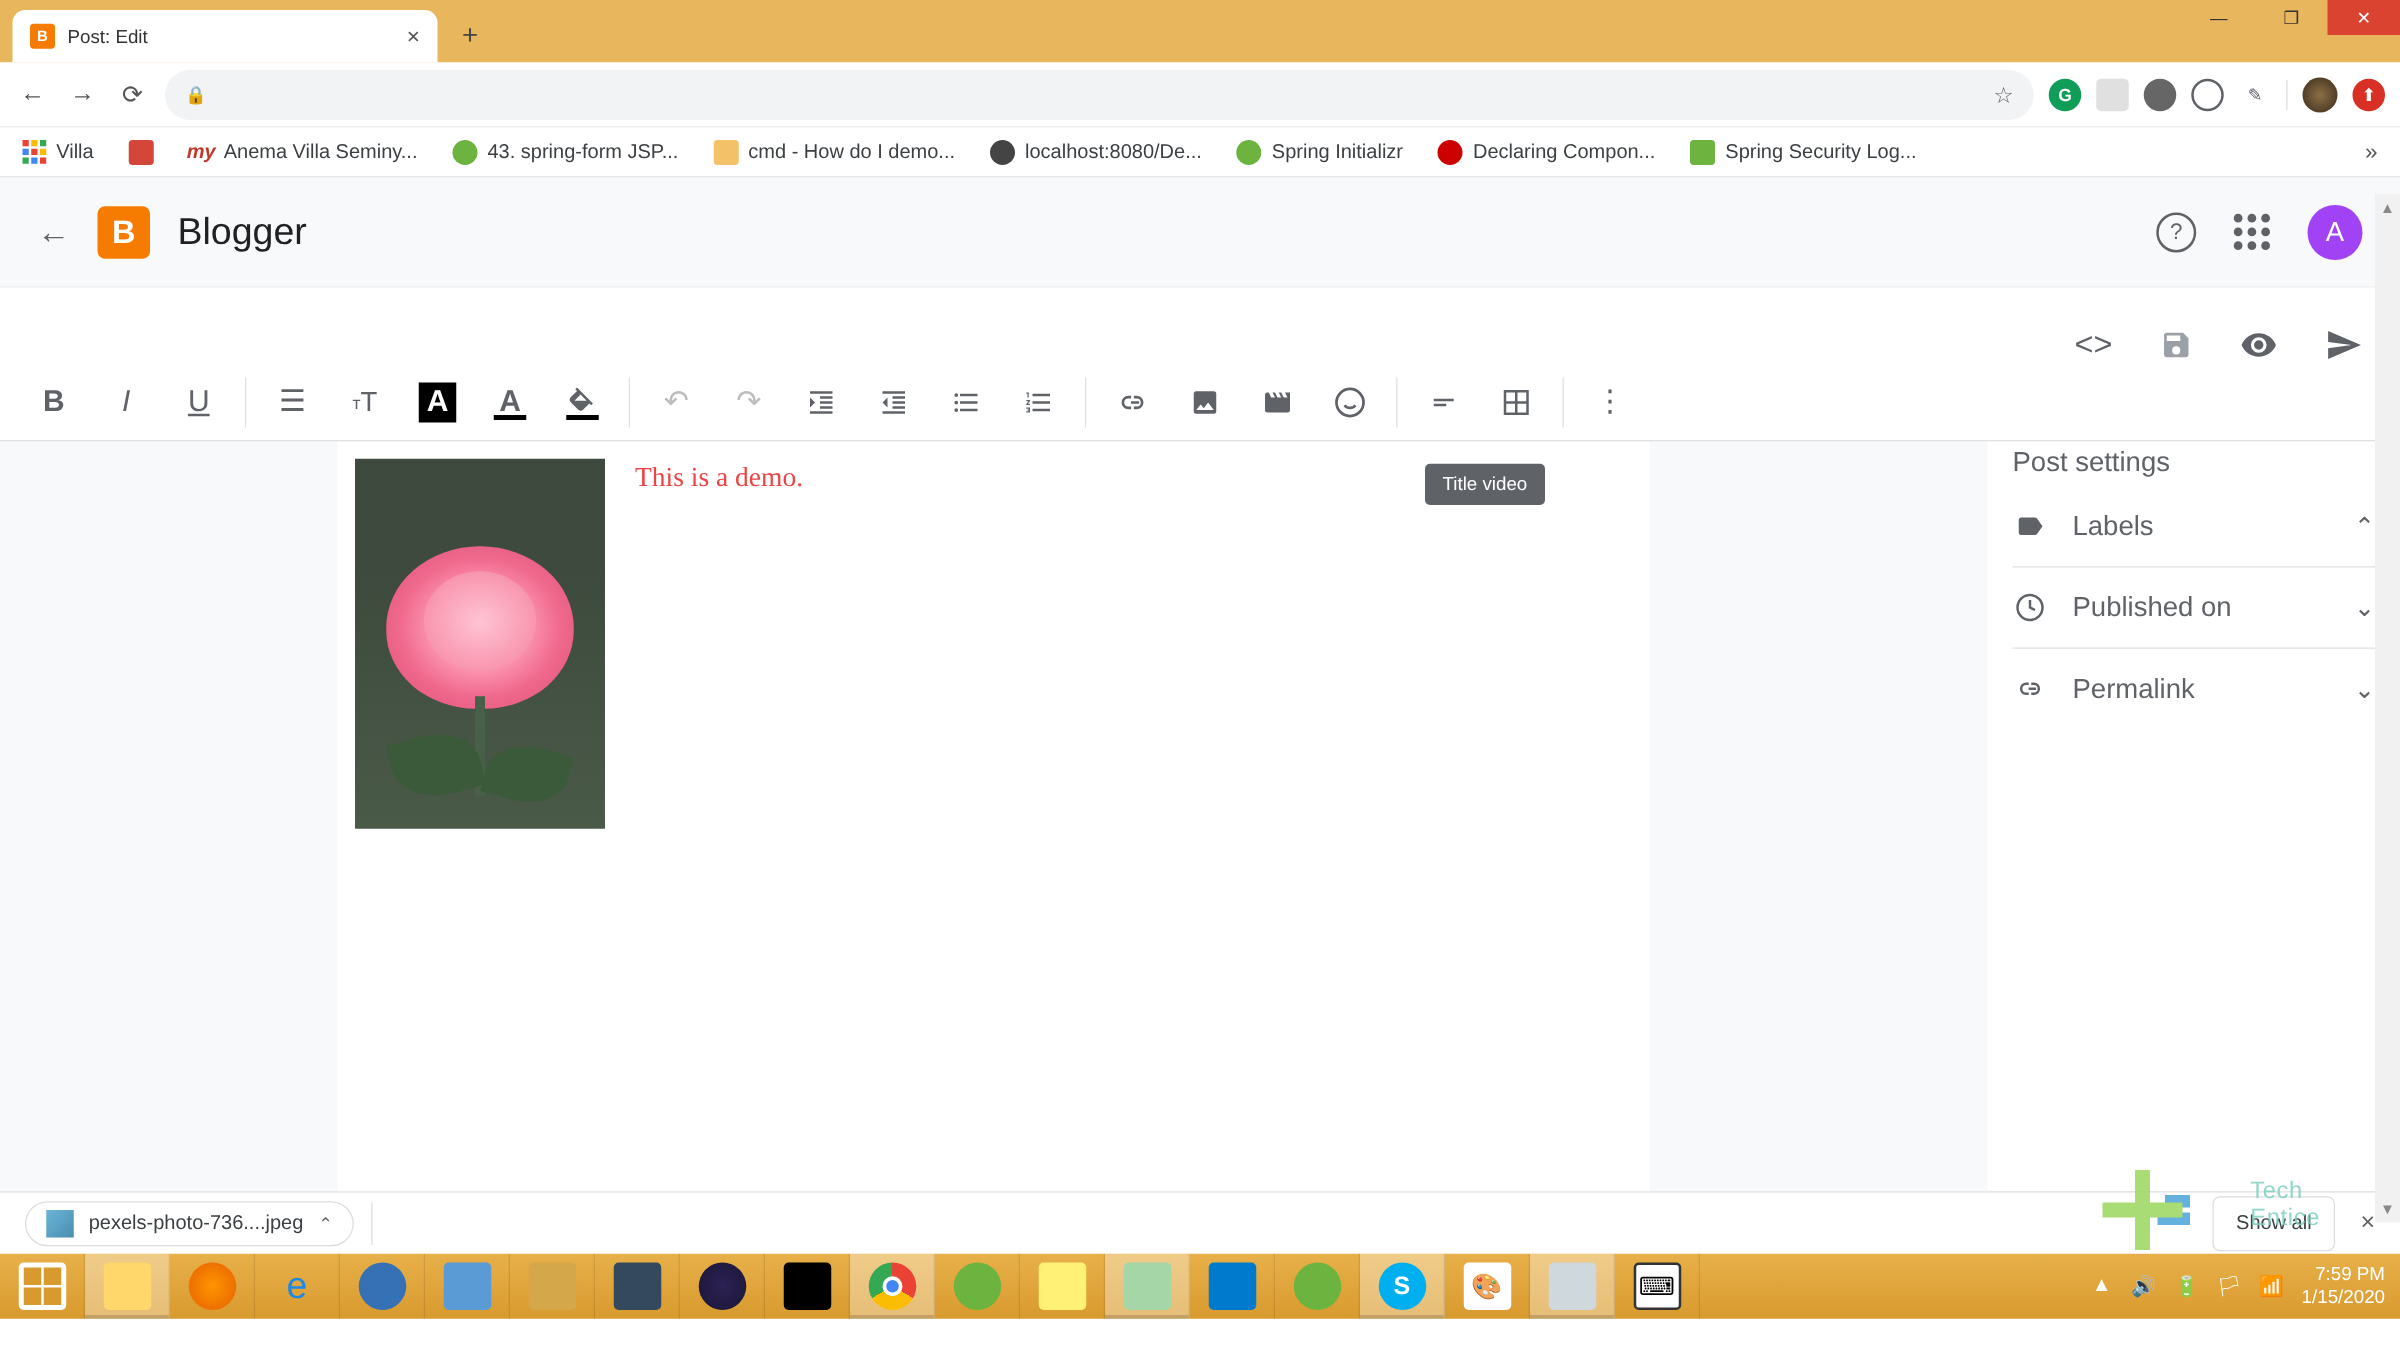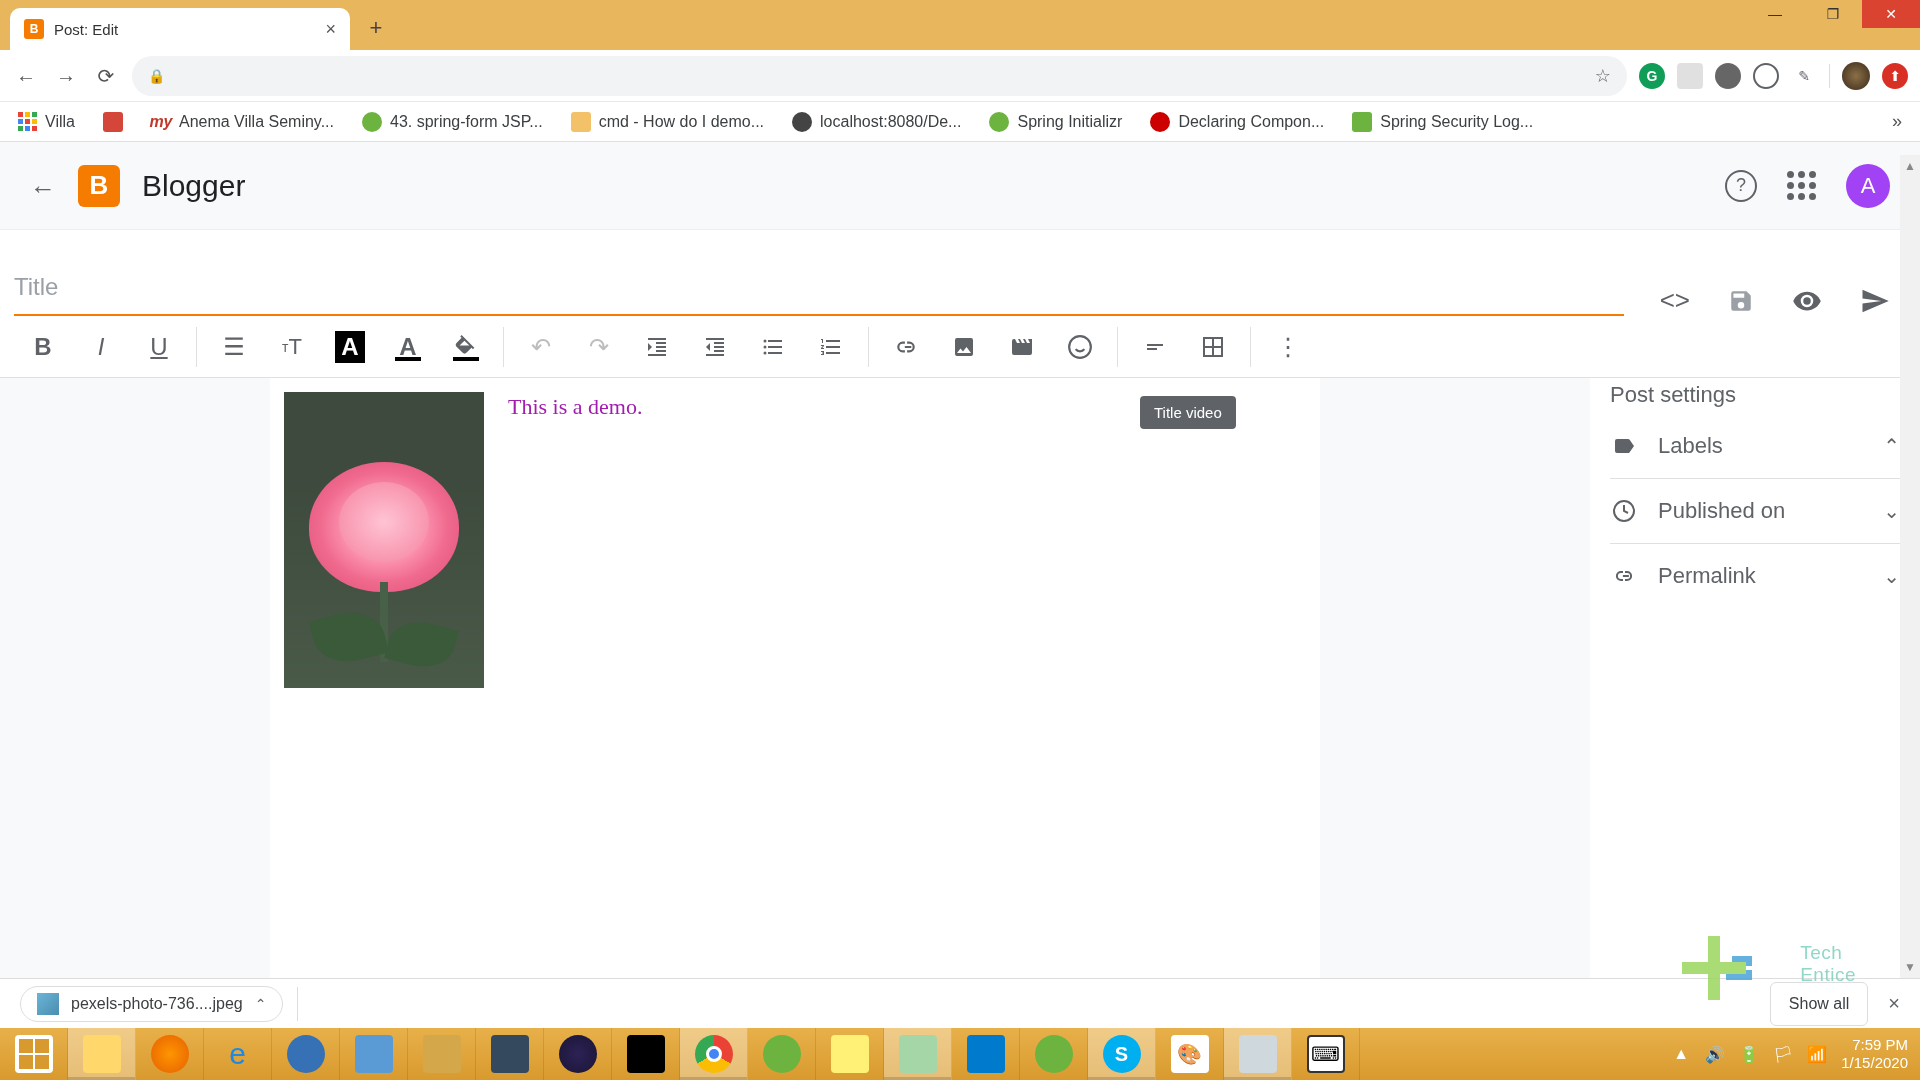--- a/index.html
+++ b/index.html
@@ -72,21 +72,21 @@
 .editor-wrap { display:flex; height: calc(100% - 50px - 52px - 40px - 88px - 86px - 62px - 50px - 52px); }
 .canvas-outer { flex:1; background:#f8f9fa; display:flex; justify-content:center; padding-top:0; overflow:hidden; }
 .canvas { width:1050px; background:#fff; padding:14px; }
 .content-row { display:flex; gap:24px; align-items:flex-start; }
 .rose-img { width:200px; height:296px; background: linear-gradient(180deg, #3d4a3d 0%, #3d4a3d 30%, #4a5a48 100%); position:relative; overflow:hidden; }
 .rose { position:absolute; top:70px; left:50%; transform:translateX(-50%); width:150px; height:130px; background: radial-gradient(ellipse at center, #ffd4e0 0%, #ff9eb8 30%, #f06a8e 60%, #d94a72 100%); border-radius:50% 50% 48% 48%; }
 .rose::before { content:''; position:absolute; top:20px; left:30px; width:90px; height:80px; background: radial-gradient(ellipse, #ffc4d4, #f5819e); border-radius:50%; }
 .stem { position:absolute; top:190px; left:50%; transform:translateX(-50%); width:8px; height:80px; background:#486048; }
 .leaf1 { position:absolute; top:220px; left:30px; width:70px; height:50px; background:#3a5a3a; border-radius:0 60% 0 60%; transform:rotate(-15deg); }
 .leaf2 { position:absolute; top:230px; right:30px; width:65px; height:45px; background:#3a5a3a; border-radius:60% 0 60% 0; transform:rotate(15deg); }
-.demo-text { font-family: 'Times New Roman', serif; font-size:22px; color:#a21caf; padding-top:2px; }
+.demo-text { font-family: 'Times New Roman', serif; font-size:22px; color:#ef4444; padding-top:2px; }
 
 
 .sidebar { width:330px; padding:0 20px; border-left:0; }
 .sb-heading { font-size:22px; color:#5f6368; margin:4px 0 24px; }
 .sb-row { display:flex; align-items:center; gap:20px; padding:18px 0; border-top:1px solid #e0e0e0; }
 .sb-row.first { border-top:none; padding-top:0; }
 .sb-icon { width:28px; height:28px; color:#5f6368; display:flex; align-items:center; justify-content:center; font-size:22px; }
 .sb-label { flex:1; font-size:22px; color:#5f6368; }
 .sb-chev { color:#5f6368; font-size:20px; }
 .label-input { width:100%; border:none; border-bottom:2px solid #f57c00; font-size:20px; padding:6px 0; outline:none; margin-bottom:200px; }
@@ -233,21 +233,20 @@
         <span></span>
         <span></span>
         <span></span>
         <span></span>
       </div>
     <div class="avatar">A</div>
   </div>
 </div>
 
 <div class="title-row">
-  <input class="title-input" placeholder="Title" style="">
   <div class="title-actions">
     <div class="ta-icon">&lt;&gt;</div>
     <div class="ta-icon">
         <svg width="26" height="26" viewBox="0 0 24 24" fill="#9aa0a6">
           <path d="M17 3H5a2 2 0 0 0-2 2v14a2 2 0 0 0 2 2h14a2 2 0 0 0 2-2V7l-4-4zM12 19a3 3 0 1 1 0-6 3 3 0 0 1 0 6zm3-10H5V5h10v4z"></path>
         </svg>
       </div>
     <div class="ta-icon">
         <svg width="30" height="30" viewBox="0 0 24 24" fill="#5f6368">
           <path d="M12 4.5C7 4.5 2.73 7.61 1 12c1.73 4.39 6 7.5 11 7.5s9.27-3.11 11-7.5c-1.73-4.39-6-7.5-11-7.5zM12 17a5 5 0 1 1 0-10 5 5 0 0 1 0 10zm0-8a3 3 0 1 0 0 6 3 3 0 0 0 0-6z"></path>

